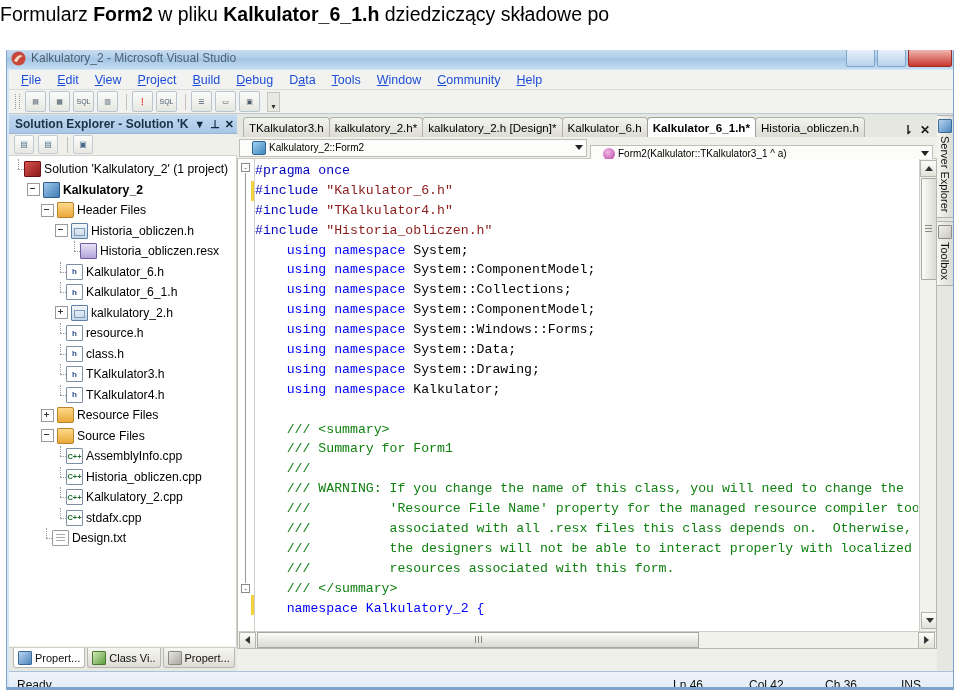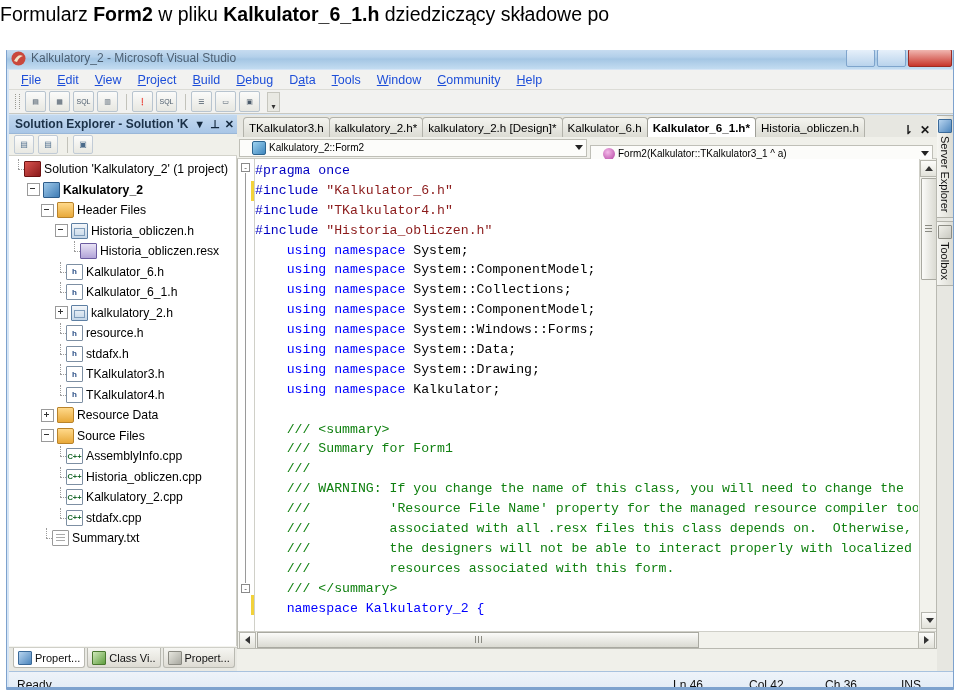--- a/index.html
+++ b/index.html
@@ -784,39 +784,39 @@
         <div class="tree-row">
           <span class="ind" style="width: 46px;"></span>
           <span class="dashline l"></span>
           <span class="ico ico-h">h</span>
           <span class="lbl">resource.h</span>
         </div>
         <div class="tree-row">
           <span class="ind" style="width: 46px;"></span>
           <span class="dashline l"></span>
           <span class="ico ico-h">h</span>
-          <span class="lbl">stdafx.h</span>
+          <span class="lbl">class.h</span>
         </div>
         <div class="tree-row">
           <span class="ind" style="width: 46px;"></span>
           <span class="dashline l"></span>
           <span class="ico ico-h">h</span>
           <span class="lbl">TKalkulator3.h</span>
         </div>
         <div class="tree-row">
           <span class="ind" style="width: 46px;"></span>
           <span class="dashline l"></span>
           <span class="ico ico-h">h</span>
           <span class="lbl">TKalkulator4.h</span>
         </div>
         <div class="tree-row">
           <span class="ind" style="width: 32px;"></span>
           <span class="expander plus"></span>
           <span class="ico ico-folder"></span>
-          <span class="lbl">Resource Data</span>
+          <span class="lbl">Resource Files</span>
         </div>
         <div class="tree-row">
           <span class="ind" style="width: 32px;"></span>
           <span class="expander"></span>
           <span class="ico ico-folder"></span>
           <span class="lbl">Source Files</span>
         </div>
         <div class="tree-row">
           <span class="ind" style="width: 46px;"></span>
           <span class="dashline l"></span>
@@ -838,21 +838,21 @@
         <div class="tree-row">
           <span class="ind" style="width: 46px;"></span>
           <span class="dashline l"></span>
           <span class="ico ico-cpp">C++</span>
           <span class="lbl">stdafx.cpp</span>
         </div>
         <div class="tree-row">
           <span class="ind" style="width: 32px;"></span>
           <span class="dashline l"></span>
           <span class="ico ico-txt"></span>
-          <span class="lbl">Summary.txt</span>
+          <span class="lbl">Design.txt</span>
         </div>
       </div>
     <div id="se-bottom-tabs">
       <div class="dock-tab active">
         <span class="dt-ico"></span>
         <span>Propert...</span>
       </div>
       <div class="dock-tab">
         <span class="dt-ico green"></span>
         <span>Class Vi..</span>

